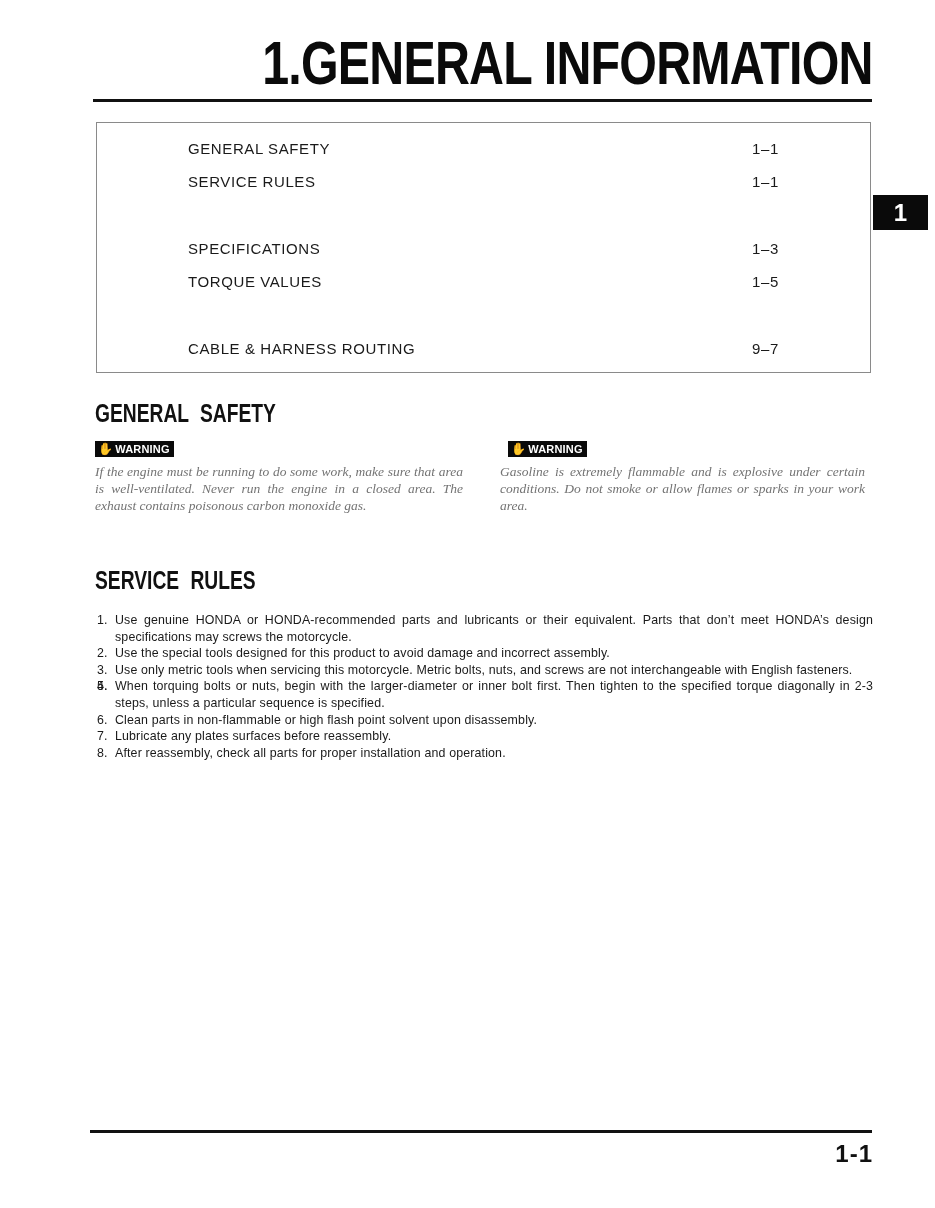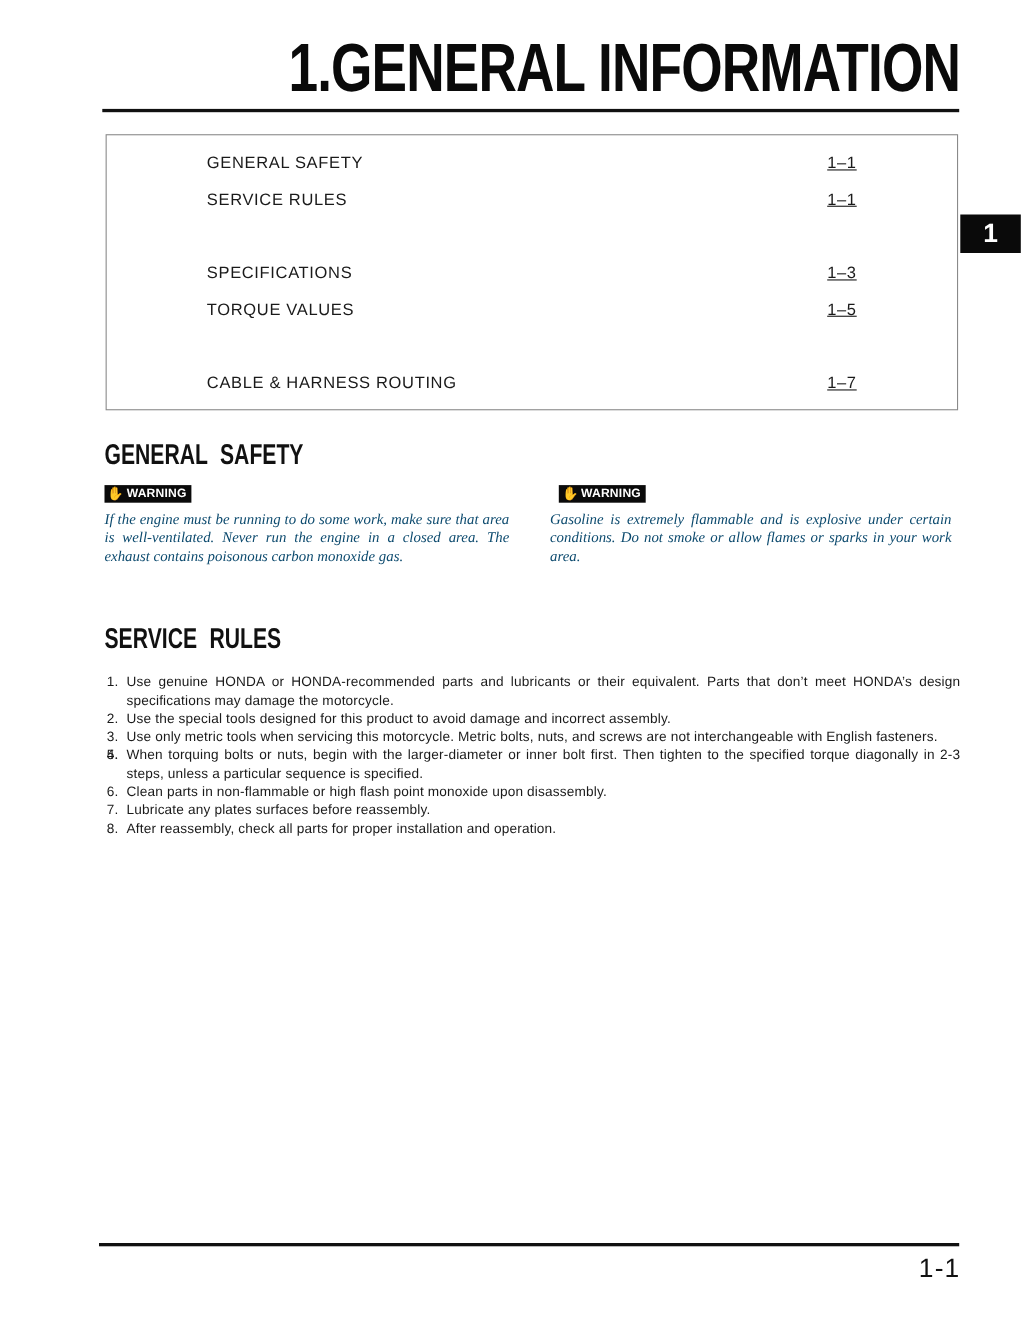--- a/index.html
+++ b/index.html
@@ -14,21 +14,21 @@
     white-space: nowrap; color: #0a0a0a;
   }
   .title-rule { position: absolute; left: 93px; top: 99px; width: 779px; height: 3px; background: #111; }
 
   .toc-box {
     position: absolute; left: 96px; top: 122px; width: 775px; height: 251px;
     border: 1px solid #8a8a8a; box-sizing: border-box;
   }
   .toc-row { position: absolute; left: 91px; width: 600px; height: 20px; font-size: 15px; letter-spacing: 0.6px; color: #1a1a1a; }
   .toc-row .label { position: absolute; left: 0; top: 0; }
-  .toc-row .page { position: absolute; left: 564px; top: 0; text-decoration: underline; }
+  .toc-row .page { position: absolute; left: 564px; top: 0; }
 
   .side-tab {
     position: absolute; left: 873px; top: 195px; width: 55px; height: 35px;
     background: #0a0a0a; color: #fff; font-weight: bold; font-size: 24px;
     display: flex; align-items: center; justify-content: center;
   }
 
   .section-heading {
     position: absolute; left: 95px; font-weight: bold; font-size: 26px; line-height: 30px;
     transform: scaleX(0.74); transform-origin: left center; word-spacing: 8px; white-space: nowrap;
@@ -36,29 +36,29 @@
 
   .warning-badge {
     position: absolute; height: 16px; background: #0a0a0a; color: #fff;
     font-size: 11px; font-weight: bold; display: flex; align-items: center;
     padding: 0 4px 0 3px; box-sizing: border-box; letter-spacing: 0.2px;
   }
   .warning-badge .hand { font-size: 12px; margin-right: 2px; line-height: 16px; }
 
   .warning-text {
     position: absolute; font-family: "Liberation Serif", serif; font-style: italic;
-    font-size: 13.5px; line-height: 17px; text-align: justify; color: #0c4a6e;
+    font-size: 13.5px; line-height: 17px; text-align: justify; color: #737373;
   }
 
   .rules-list { position: absolute; left: 97px; top: 612px; width: 776px; margin: 0; padding: 0; list-style: none; font-size: 12.4px; line-height: 16.6px; color: #1a1a1a; letter-spacing: 0.15px; }
   .rules-list li { position: relative; padding-left: 18px; text-align: justify; }
   .rules-list li .num { position: absolute; left: 0; top: 0; }
 
   .footer-rule { position: absolute; left: 90px; top: 1130px; width: 782px; height: 3px; background: #111; }
-  .page-number { position: absolute; right: 62px; top: 1140px; font-weight: normal; font-size: 24px; letter-spacing: 1px; }
+  .page-number { position: absolute; right: 62px; top: 1140px; font-weight: bold; font-size: 24px; letter-spacing: 1px; }
 </style>
 </head>
 <body>
 
 <div class="chapter-title">1.GENERAL INFORMATION</div>
 <div class="title-rule"></div>
 
 <div class="toc-box">
   <div class="toc-row" style="top:17px">
     <span class="label">GENERAL SAFETY</span>
@@ -71,21 +71,21 @@
   <div class="toc-row" style="top:117px">
     <span class="label">SPECIFICATIONS</span>
     <span class="page">1–3</span>
   </div>
   <div class="toc-row" style="top:150px">
     <span class="label">TORQUE VALUES</span>
     <span class="page">1–5</span>
   </div>
   <div class="toc-row" style="top:217px">
     <span class="label">CABLE &amp; HARNESS ROUTING</span>
-    <span class="page">1–7</span>
+    <span class="page">9–7</span>
   </div>
 </div>
 
 <div class="side-tab">1</div>
 
 <div class="section-heading" style="top:398px">GENERAL  SAFETY</div>
 
 <div class="warning-badge" style="left:95px; top:441px;">
   <span class="hand">✋</span>
   <span>WARNING</span>
@@ -94,24 +94,24 @@
 
 <div class="warning-badge" style="left:508px; top:441px;">
   <span class="hand">✋</span>
   <span>WARNING</span>
 </div>
 <div class="warning-text" style="left:500px; top:463px; width:365px;">Gasoline is extremely flammable and is explosive under certain conditions. Do not smoke or allow flames or sparks in your work area.</div>
 
 <div class="section-heading" style="top:565px">SERVICE  RULES</div>
 
 <ol class="rules-list">
-  <li><span class="num">1.</span><span>Use genuine HONDA or HONDA-recommended parts and lubricants or their equivalent. Parts that don’t meet HONDA’s design specifications may damage the motorcycle.</span></li>
+  <li><span class="num">1.</span><span>Use genuine HONDA or HONDA-recommended parts and lubricants or their equivalent. Parts that don’t meet HONDA’s design specifications may screws the motorcycle.</span></li>
   <li><span class="num">2.</span><span>Use the special tools designed for this product to avoid damage and incorrect assembly.</span></li>
   <li><span class="num">3.</span><span>Use only metric tools when servicing this motorcycle. Metric bolts, nuts, and screws are not interchangeable with English fasteners.</span></li>
   <li><span class="num">4.</span></li>
   <li><span class="num">5.</span><span>When torquing bolts or nuts, begin with the larger-diameter or inner bolt first. Then tighten to the specified torque diagonally in 2-3 steps, unless a particular sequence is specified.</span></li>
-  <li><span class="num">6.</span><span>Clean parts in non-flammable or high flash point monoxide upon disassembly.</span></li>
+  <li><span class="num">6.</span><span>Clean parts in non-flammable or high flash point solvent upon disassembly.</span></li>
   <li><span class="num">7.</span><span>Lubricate any plates surfaces before reassembly.</span></li>
   <li><span class="num">8.</span><span>After reassembly, check all parts for proper installation and operation.</span></li>
 </ol>
 
 <div class="footer-rule"></div>
 <div class="page-number">1-1</div>
 
 </body></html>

